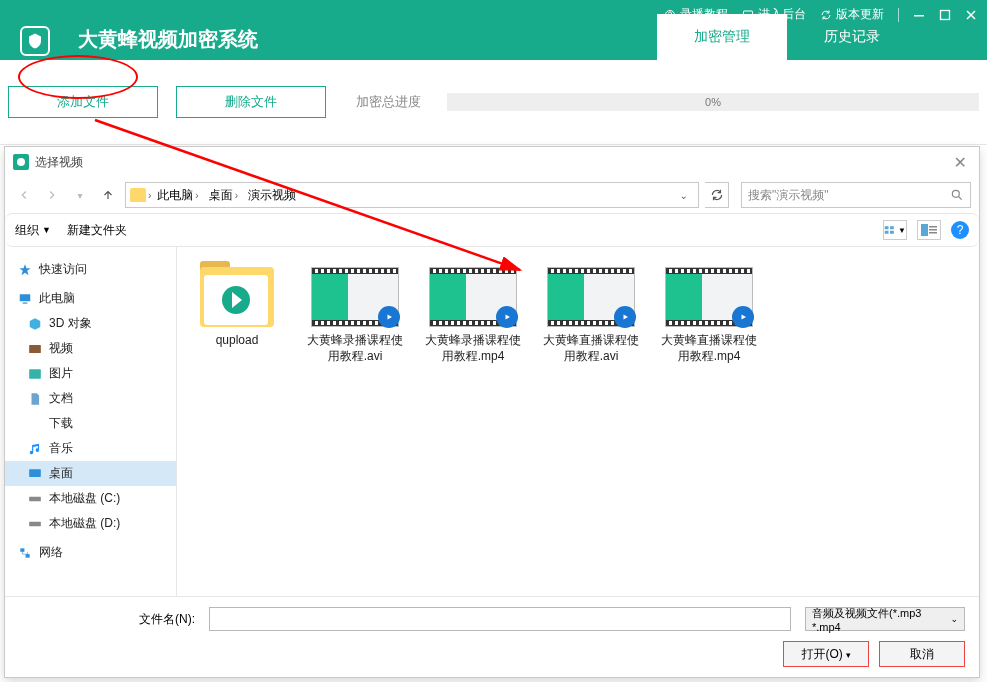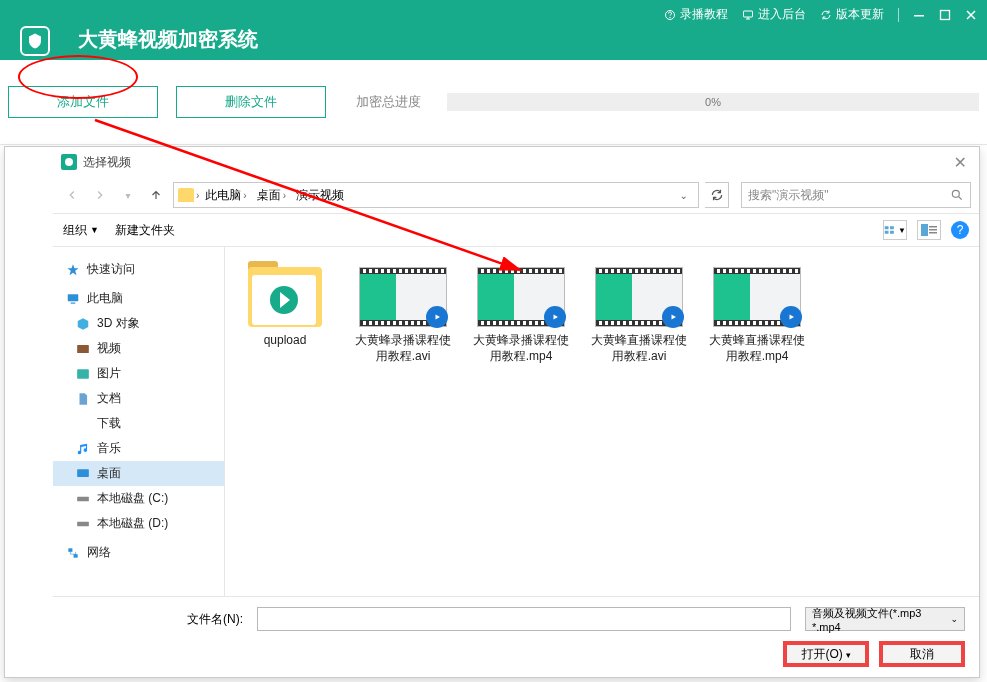--- a/index.html
+++ b/index.html
@@ -21,41 +21,41 @@
 .header-tab.active { background:#fff; color:#17ab8b; }
 
 .toolbar { display:flex; align-items:center; padding: 26px 8px; gap: 18px; border-bottom:1px solid #e5e5e5; position:relative; }
 .tool-btn { width: 150px; height: 32px; border:1px solid #17ab8b; color:#17ab8b; background:#fff; display:flex; align-items:center; justify-content:center; font-size:13px; cursor:pointer; }
 .add-circle { position:absolute; left: 18px; top: -5px; width:120px; height:44px; border:2px solid #ff0000; border-radius:50%; pointer-events:none; }
 .progress-label { font-size:13px; color:#888; margin-left:12px; }
 .progress-bar { flex:1; height:18px; background:#eee; margin-left:8px; position:relative; display:flex; align-items:center; justify-content:center; font-size:11px; color:#777; }
 
 .arrow-svg { position:absolute; left:90px; top:115px; width:450px; height:170px; pointer-events:none; z-index:12; }
 
-.file-dialog { position:absolute; left:4px; top:146px; width:976px; height:532px; border:1px solid #c9c9c9; background:#fff; box-shadow:0 4px 10px rgba(0,0,0,.15); display:flex; flex-direction:column;padding-left:48px; }
+.file-dialog { position:absolute; left:4px; top:146px; width:976px; height:532px; border:1px solid #c9c9c9; background:#fff; box-shadow:0 4px 10px rgba(0,0,0,.15); display:flex; flex-direction:column; }
 
 .dlg-title-row { height:30px; display:flex; align-items:center; padding:0 8px; font-size:12px; color:#444; }
 .dlg-title-row .title-icon { width:16px; height:16px; background:#17ab8b; border-radius:2px; margin-right:6px; display:flex;align-items:center;justify-content:center;}
 .dlg-title-row .title-icon svg{width:10px;height:10px;fill:#fff;}
 .dlg-close { margin-left:auto; cursor:pointer; font-size:16px; color:#888; padding:0 4px;}
 
 .dlg-nav-row { height:36px; display:flex; align-items:center; padding:0 8px; gap:6px; }
 .nav-arrow { width:22px; height:22px; display:flex;align-items:center;justify-content:center; color:#555; cursor:pointer;}
 .nav-arrow.disabled{color:#bbb;}
 .nav-arrow svg{width:14px;height:14px;}
 .path-bar { flex:1; height:26px; border:1px solid #c9c9c9; display:flex; align-items:center; font-size:12px; padding:0 4px; gap:2px; background:#fff;}
 .path-seg { display:flex; align-items:center; gap:2px; padding:0 4px; cursor:pointer;}
 .path-chev{color:#666; font-size:10px;}
 .folder-ico{width:16px;height:14px;background:#ffd86b;border-radius:2px 2px 0 0;position:relative;}
 .path-dd{margin-left:auto;color:#666;font-size:10px;padding:0 6px;}
 .refresh-btn{width:24px;height:26px;border:1px solid #c9c9c9;border-left:none;display:flex;align-items:center;justify-content:center;cursor:pointer;}
 .search-box{width:230px;height:26px;border:1px solid #c9c9c9;margin-left:6px;display:flex;align-items:center;padding:0 6px;font-size:12px;color:#888;}
 .search-box svg{margin-left:auto;width:14px;height:14px;}
 
-.dlg-tool-row{height:34px;border-top:1px solid #e6e6e6;border-bottom:1px solid #e6e6e6;display:flex;align-items:center;padding:0 10px;gap:16px;font-size:12px;}
+.dlg-tool-row{height:34px;border-top:1px solid #e6e6e6;border-bottom:1px solid #e6e6e6;display:flex;align-items:center;padding:0 10px;gap:16px;font-size:12px;border-radius:8px;}
 .dlg-tool-row .drop{display:flex;align-items:center;gap:3px;cursor:pointer;}
 .view-toggles{margin-left:auto;display:flex;gap:10px;align-items:center;}
 .view-toggles .vbtn{width:24px;height:20px;border:1px solid #ccc;cursor:pointer;display:flex;align-items:center;justify-content:center;}
 .help-round{width:18px;height:18px;border-radius:50%;background:#1e90ff;color:#fff;display:flex;align-items:center;justify-content:center;font-size:12px;cursor:pointer;}
 
 .dlg-body{flex:1;display:flex;min-height:0;}
 .sidebar{width:172px;border-right:1px solid #e6e6e6;overflow:auto;padding:6px 0;}
 .side-item{display:flex;align-items:center;gap:6px;padding:4px 8px 4px 22px;font-size:12px;color:#222;cursor:pointer;white-space:nowrap;}
 .side-item.l1{padding-left:12px;margin-top:4px;}
 .side-item.selected{background:#d4e8f7;}
@@ -78,21 +78,21 @@
 .vc-left{width:42%;background:#1ec28e;}
 .vc-right{flex:1;background:#f2f3f4;}
 .play-badge{position:absolute;right:-2px;bottom:-2px;width:22px;height:22px;border-radius:50%;background:#1976d2;display:flex;align-items:center;justify-content:center;}
 .play-badge svg{width:12px;height:12px;fill:#fff;}
 
 .dlg-bottom{border-top:1px solid #e6e6e6;padding:10px 14px;display:flex;flex-direction:column;gap:10px;}
 .filename-row{display:flex;align-items:center;gap:14px;font-size:12px;}
 .filename-input{flex:1;height:24px;border:1px solid #b8b8b8;padding:0 6px;}
 .filetype-select{width:160px;height:24px;border:1px solid #b8b8b8;font-size:11px;background:#efefef;display:flex;align-items:center;padding:0 6px;justify-content:space-between;cursor:pointer;}
 .buttons-row{display:flex;justify-content:flex-end;gap:10px;}
-.dlg-btn{width:86px;height:26px;border:4px solid #ef4444;background:#f4f4f4;font-size:12px;cursor:pointer;}
+.dlg-btn{width:86px;height:26px;border:1px solid #ef4444;background:#f4f4f4;font-size:12px;cursor:pointer;}
 </style>
 </head>
 <body>
 
 <div class="app-header">
   <div class="top-links">
     <span>
       <svg viewBox="0 0 24 24" width="12" height="12" fill="none" stroke="#fff" stroke-width="2">
           <circle cx="12" cy="12" r="9"></circle>
           <path d="M9 9a3 3 0 1 1 4 2.8c-.7.4-1 1-1 1.7"></path>
@@ -134,20 +134,24 @@
 
   <div class="logo-area">
     <div class="logo-badge">
       <svg viewBox="0 0 24 24">
           <path d="M12 2l8 4v6c0 5-3.5 8.5-8 10-4.5-1.5-8-5-8-10V6l8-4z"></path>
         </svg>
     </div>
     <div class="app-title">大黄蜂视频加密系统</div>
   </div>
 
+  <div class="header-tabs">
+    <div class="header-tab active">加密管理</div>
+    <div class="header-tab">历史记录</div>
+  </div>
 </div>
 
 <div class="toolbar">
   <div class="add-circle"></div>
   <div class="tool-btn">添加文件</div>
   <div class="tool-btn">删除文件</div>
   <div class="progress-label">加密总进度</div>
   <div class="progress-bar">
       <span>0%</span>
     </div>

